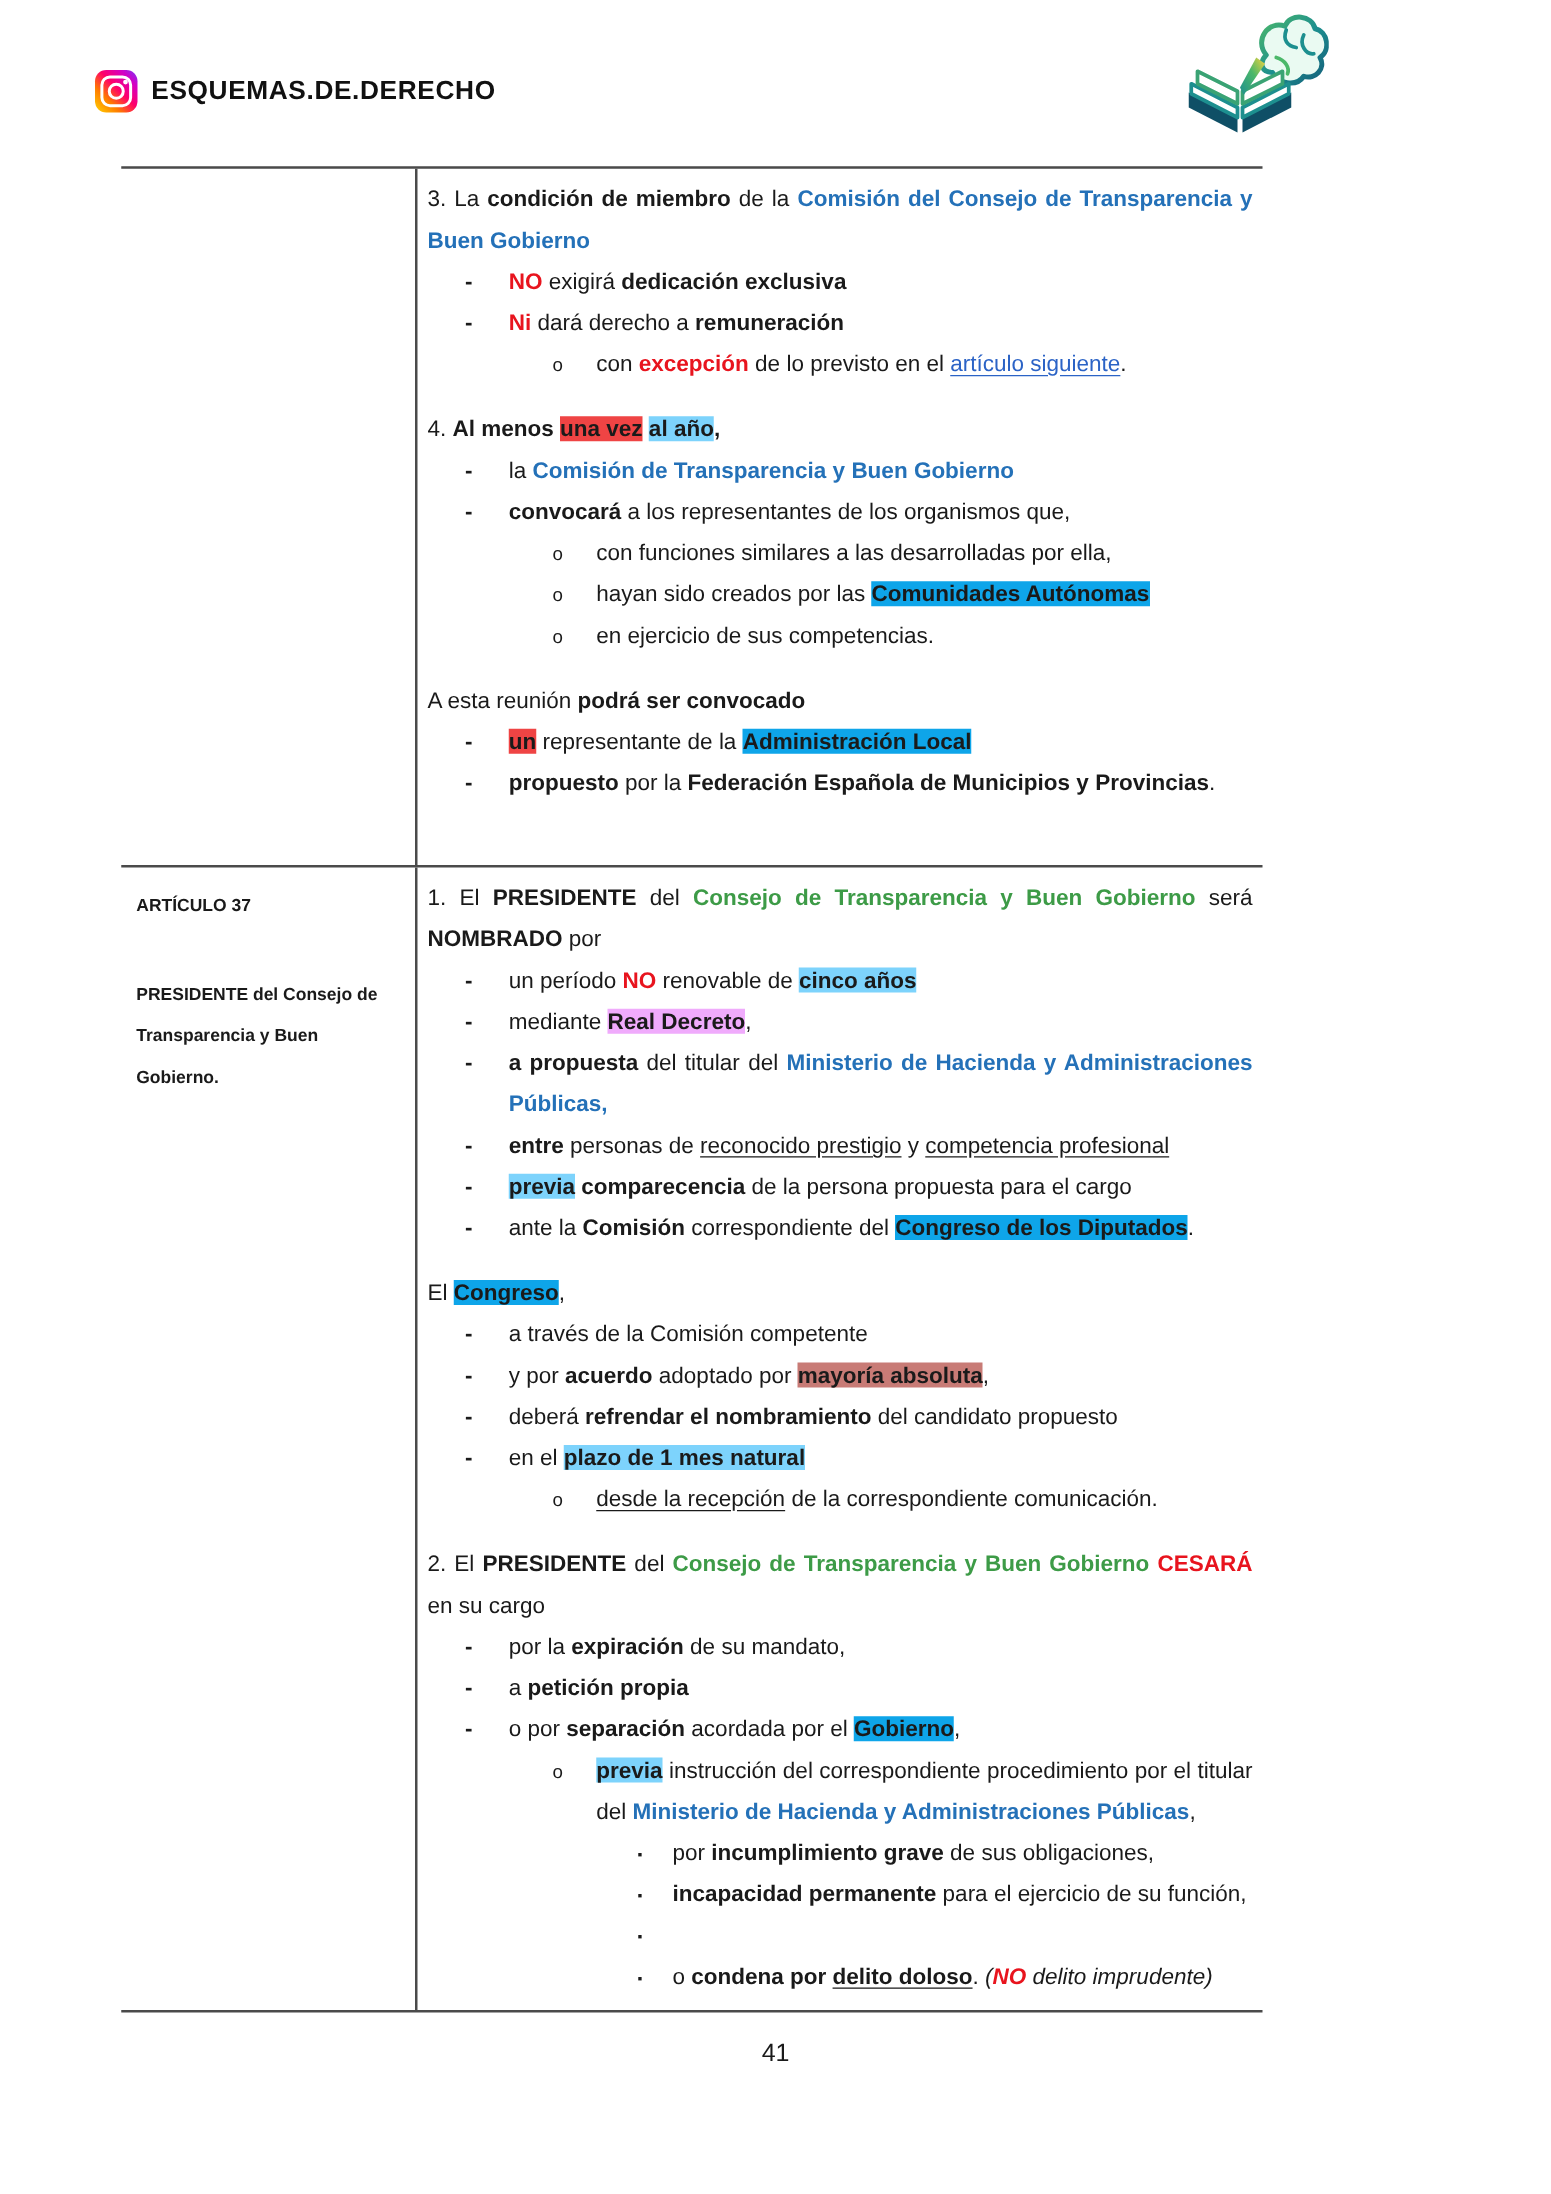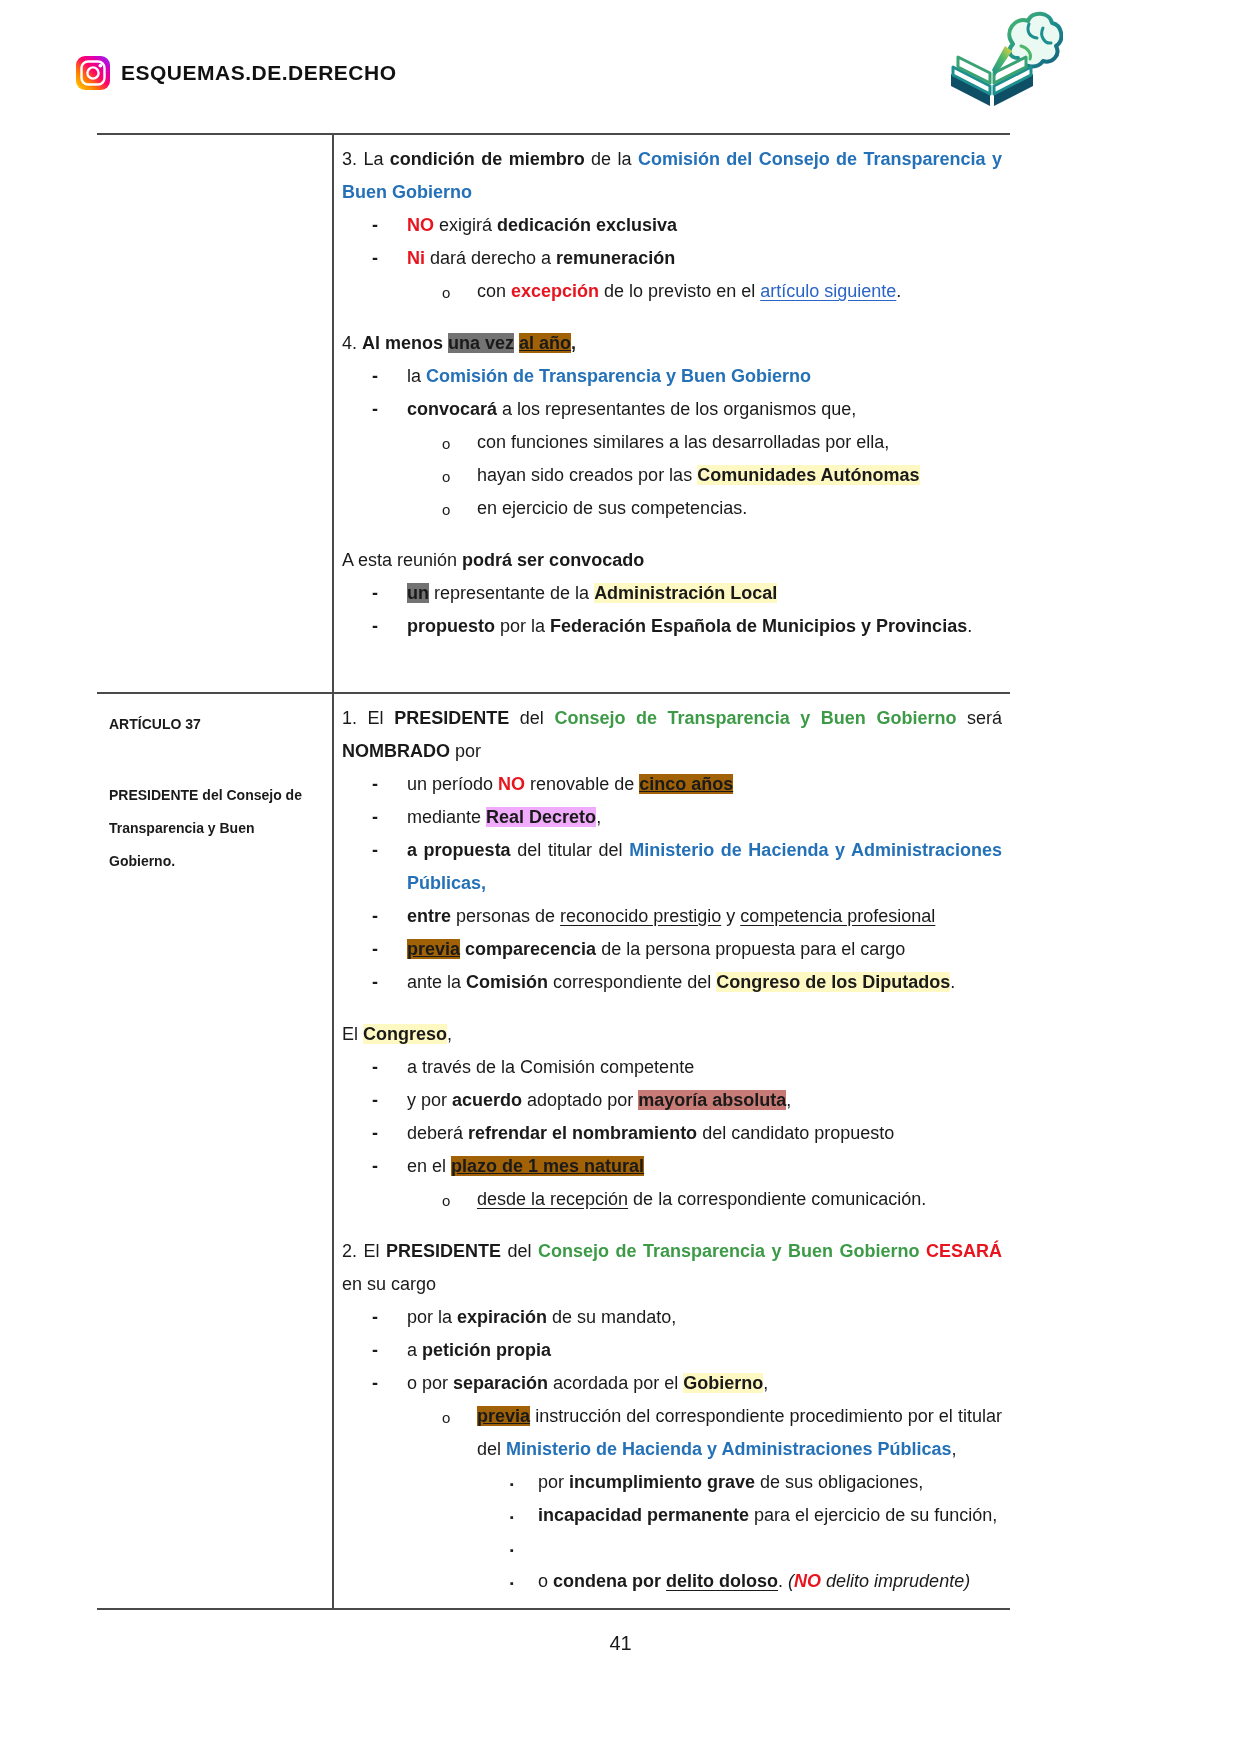--- a/index.html
+++ b/index.html
@@ -36,23 +36,23 @@
   .gap{height:19px;}
 
   
   .sb{font-weight:bold;}
   .si{font-style:italic;}
   .su{text-decoration:underline;text-underline-offset:3px;}
   .c-red{color:#E8141E;}
   .c-blue{color:#2471B8;}
   .c-green{color:#3D9B47;}
   .c-link{color:#2B63C6;text-decoration:underline;text-underline-offset:3px;cursor:pointer;}
-  .hl-y{background:#a16207;text-decoration:underline;}
-  .hl-g{background:#737373;}
-  .hl-c{background:#fef9c3;}
+  .hl-y{background:#7dd3fc;}
+  .hl-g{background:#ef4444;}
+  .hl-c{background:#0ea5e9;}
   .hl-o{background:#f0abfc;}
   .hl-p{background:#C87B76;text-align:right;}
 
   
   .footer{position:absolute;top:1632px;left:0;width:100%;text-align:center;font-size:20px;color:#1a1a1a;}
 </style>
 </head>
 <body>
 
 <div class="page">

